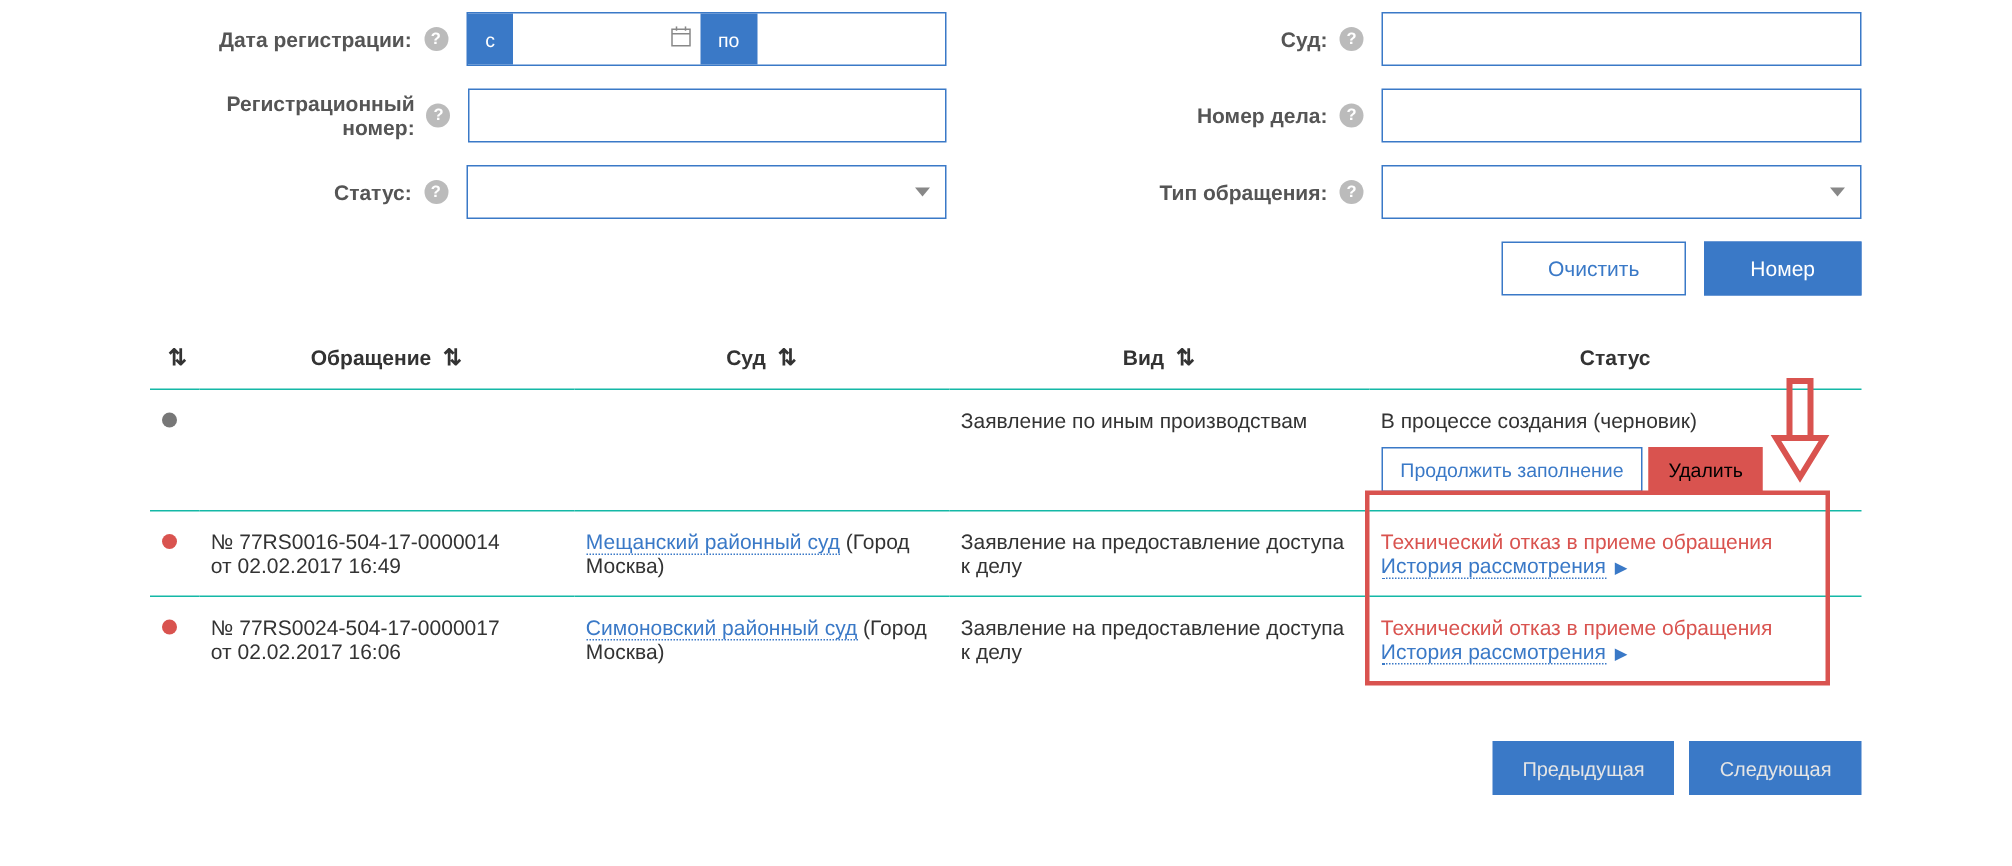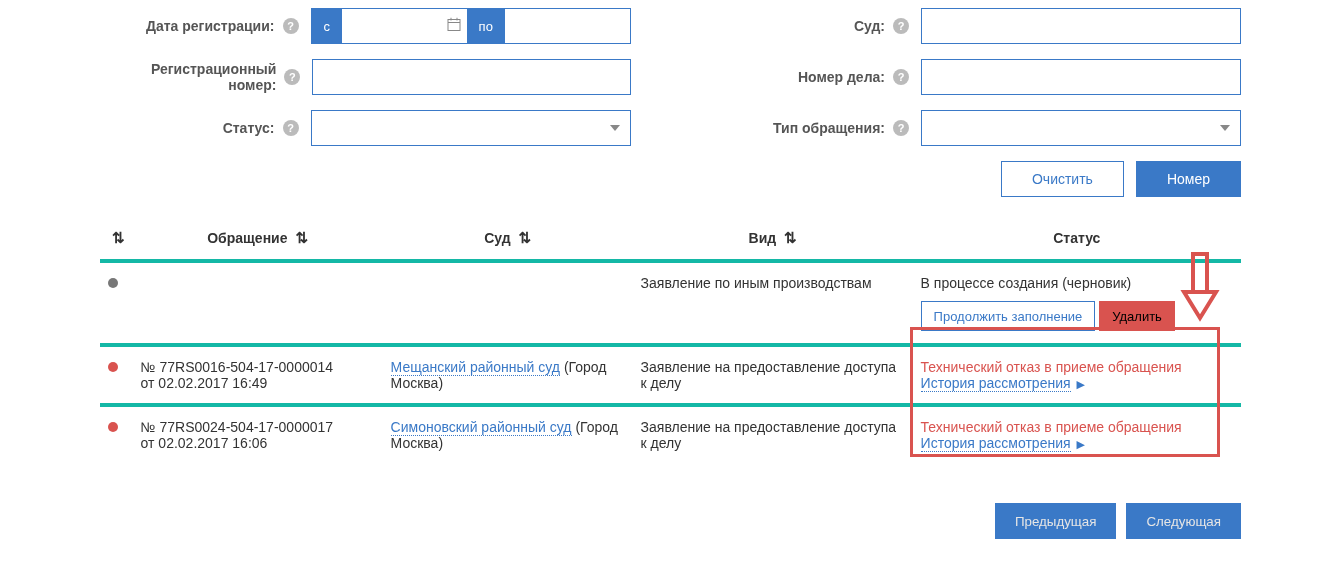--- a/index.html
+++ b/index.html
@@ -120,21 +120,21 @@
   .table th {
     text-align: left;
     font-weight: bold;
     padding: 12px 8px;
     color: #333;
   }
   .table th.center { text-align:center; }
   .table td {
     padding: 12px 8px;
     vertical-align: top;
-    border-top: 4px solid #14b8a6;
+    border-top: 1px solid #14b8a6;
   }
   .sort-icon {
     display:inline-block;
     margin-left:4px;
     font-size:15px;
   }
   .dot {
     display:inline-block;
     width:10px;
     height:10px;

